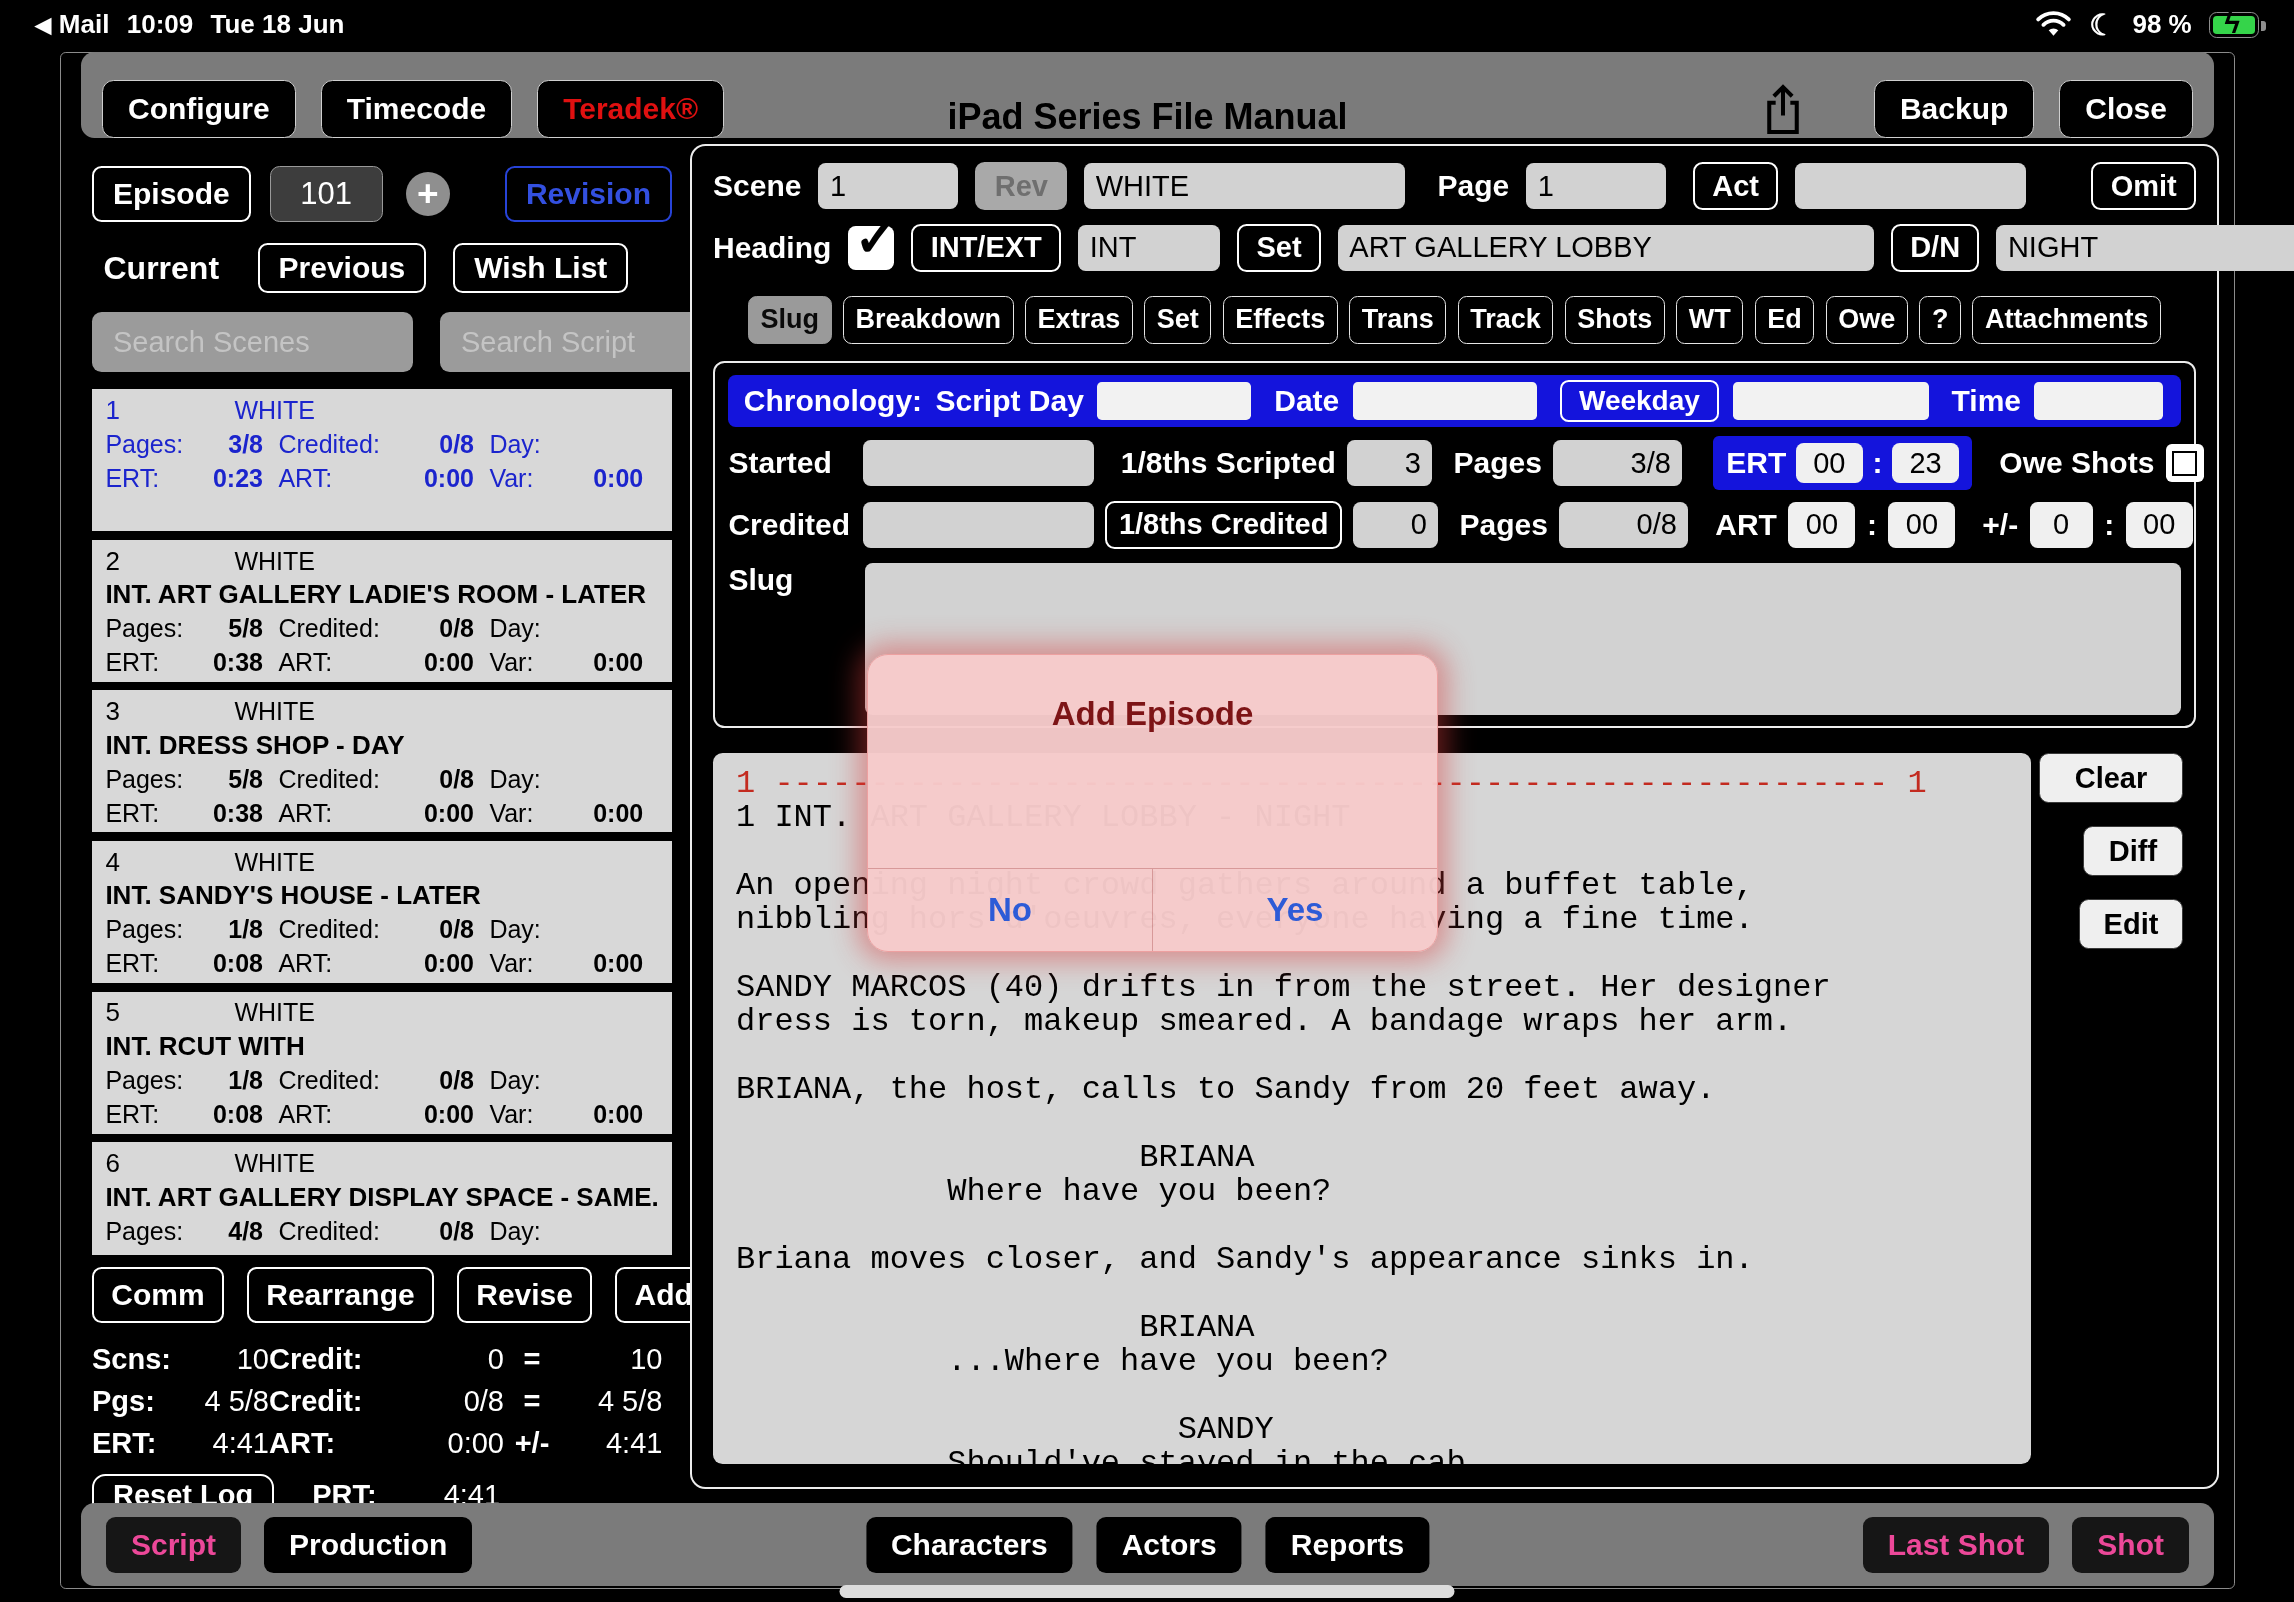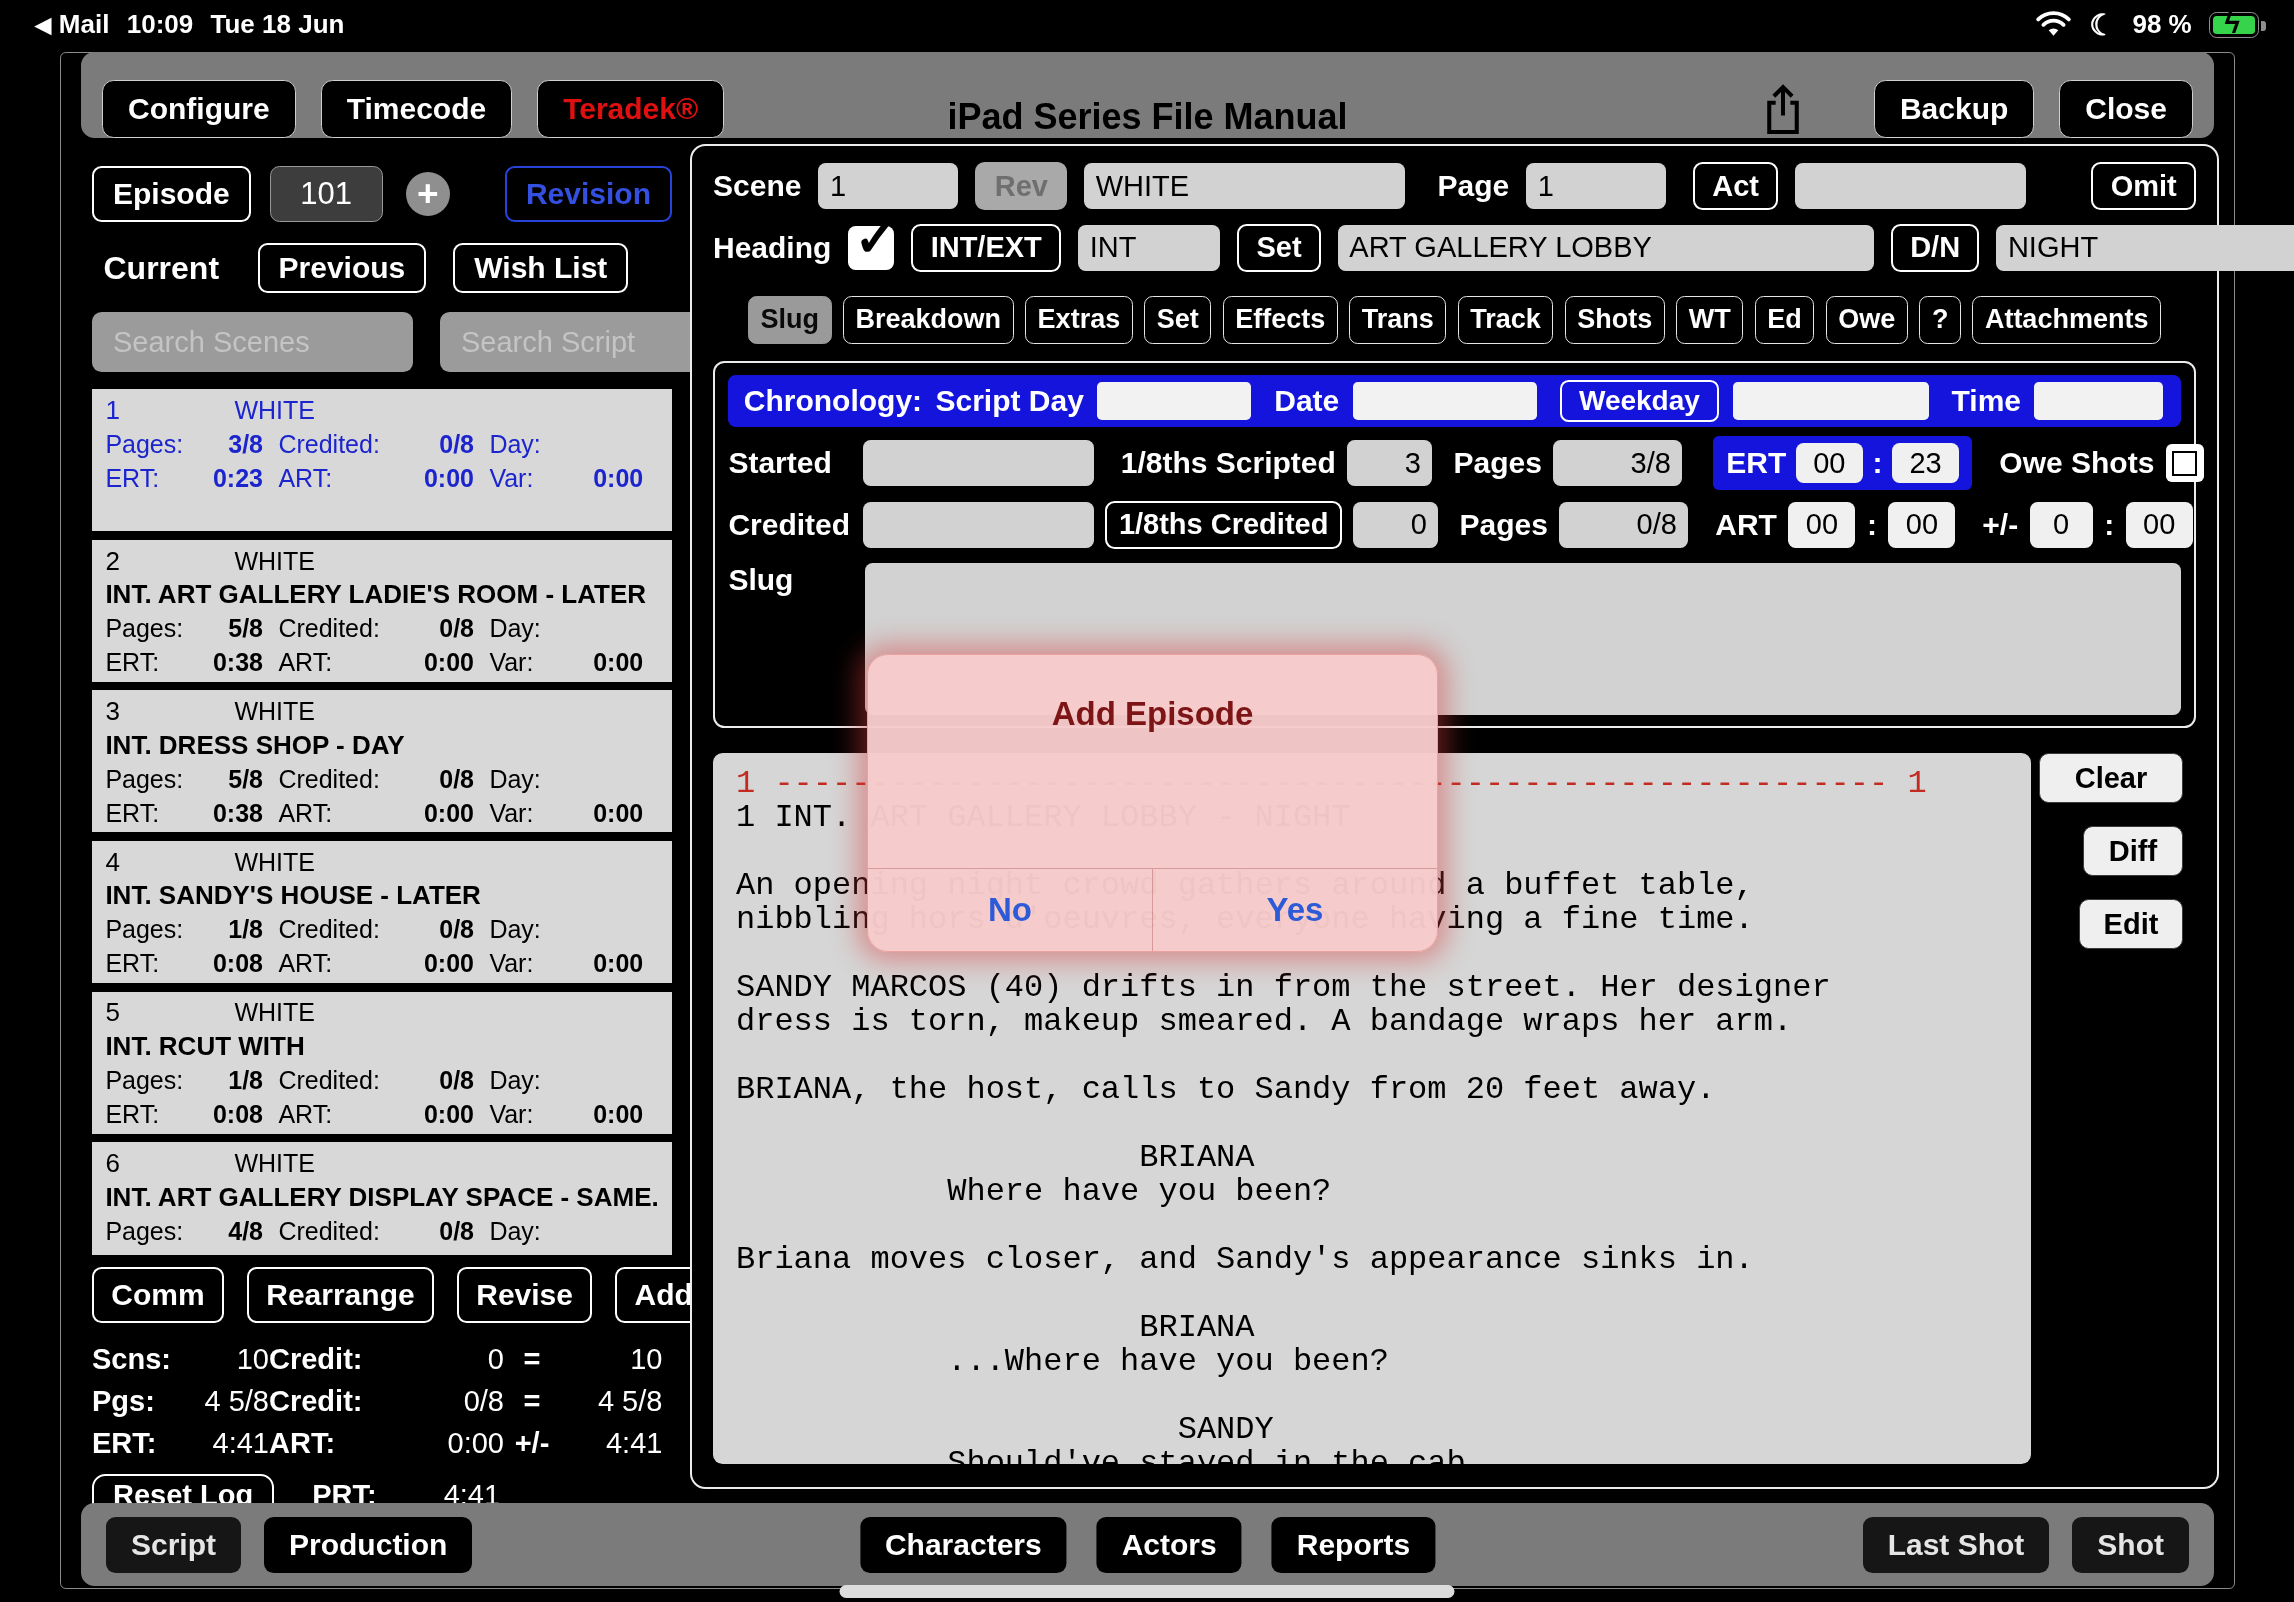--- a/index.html
+++ b/index.html
@@ -106,22 +106,22 @@
 .dialog{position:absolute;left:867px;top:654px;width:571px;height:298px;background:rgba(246,202,202,0.97);border:1.9px solid #eda0a0;border-radius:21px;box-shadow:0 0 27px 9.6px rgba(215,60,60,0.45);z-index:50;display:flex;flex-direction:column;color:#7d1416}
 .dialog-title{text-align:center;margin-top:40px;font-size:33px;font-weight:bold}
 .dialog-msg{text-align:center;margin-top:15.4px;font-size:27px;line-height:34px;padding:0 61px}
 .dialog-buttons{margin-top:auto;height:83px;border-top:1.9px solid rgba(160,60,60,.35);display:flex}
 .dialog-btn{flex:1;display:flex;align-items:center;justify-content:center;font-size:33px;font-weight:bold;color:#2d5bd7;cursor:default}
 .dialog-btn.yes{border-left:1.9px solid rgba(160,60,60,.35)}
 
 
 .bottom-toolbar{position:absolute;top:1503px;left:81px;width:2133px;height:83px;background:#7b7b7b;border-radius:13.4px;display:flex;align-items:center;padding:0 25px;gap:23px;z-index:4}
 .bb-btn{height:56px;padding:0 25px;background:#000;color:#fff;border-radius:9.6px;font-size:30px;font-weight:bold;display:flex;align-items:center;white-space:nowrap}
-.bb-btn.disabled{background:#161616;color:#e5e5e5}
-.bb-center{position:absolute;left:50%;transform:translateX(-50%);display:flex;gap:30px}
+.bb-btn.disabled{background:#161616;color:#ec4899}
+.bb-center{position:absolute;left:50%;transform:translateX(-50%);display:flex;gap:24px}
 .bb-right{margin-left:auto;display:flex;gap:23px}
 .home-indicator{position:absolute;left:50%;transform:translateX(-50%);bottom:3.8px;width:615px;height:13.4px;border-radius:7.7px;background:#dcdcdc;z-index:10}
 </style>
 </head>
 <body>
 
 <div class="frame"></div>
 
 <div class="status-bar">
   <div class="sb-left">

